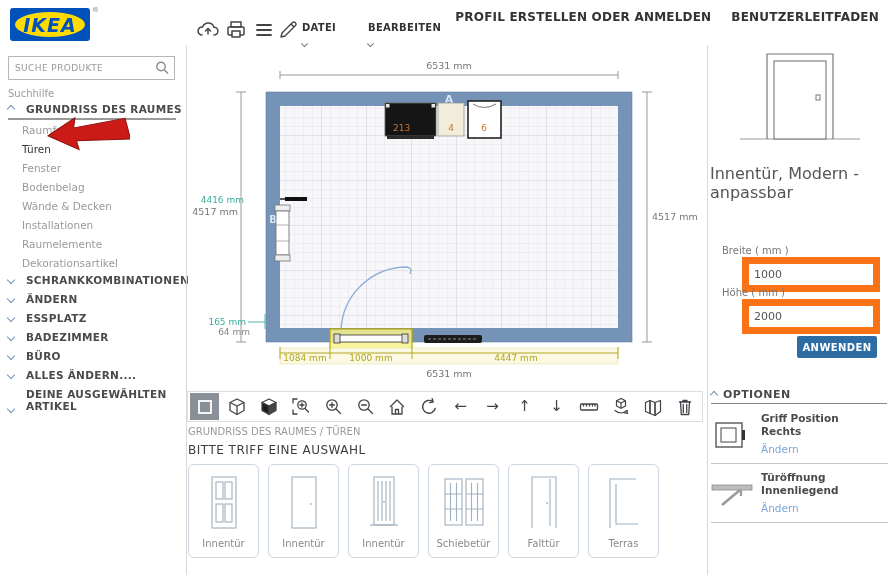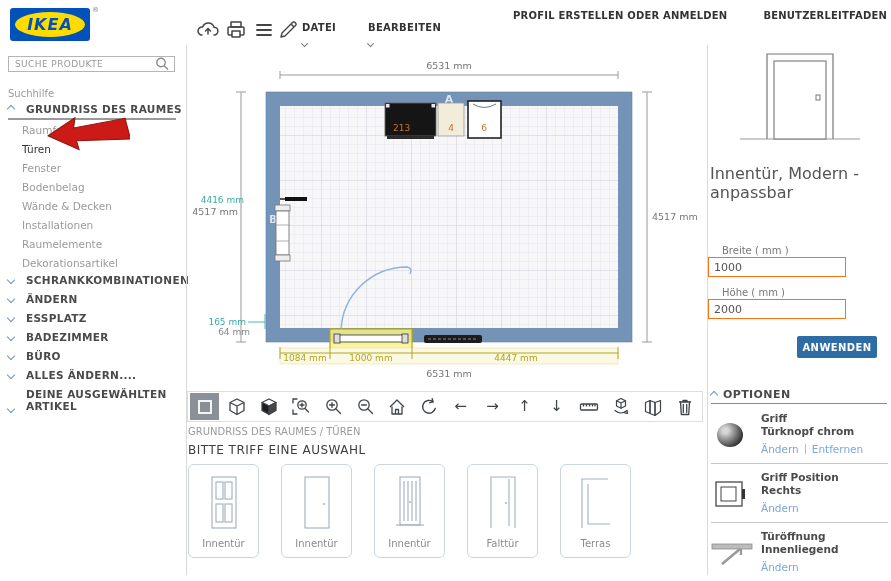--- a/index.html
+++ b/index.html
@@ -2,53 +2,53 @@
 <html><head>
 <meta charset="utf-8">
 <style>
   *{box-sizing:border-box;margin:0;padding:0}
   html,body{width:891px;height:581px;background:#fff;font-family:"DejaVu Sans","Liberation Sans",sans-serif;position:relative;overflow:hidden;color:#444}
   .abs{position:absolute}
   .vline{position:absolute;width:1px;background:#d9d9d9}
   
   .logo{left:10px;top:8px;width:80px;height:33px;background:#0051ba;border-radius:3px;display:flex;align-items:center;justify-content:center}
   .logo-oval{width:70px;height:25px;background:#ffdb00;border-radius:50%;display:flex;align-items:center;justify-content:center}
-  .logo-txt{color:#0051ba;font-weight:bold;font-style:italic;font-size:16px;letter-spacing:1px}
+  .logo-txt{color:#0051ba;font-weight:bold;font-style:italic;font-size:19px;letter-spacing:1px}
   .logo-tm{left:92px;top:6px;font-size:7px;color:#888}
   .hicon{position:absolute;top:18px;width:24px;height:24px;color:#444;cursor:pointer}
   .menu{position:absolute;top:22px;font-size:10px;font-weight:bold;color:#333;letter-spacing:.3px;cursor:pointer;display:flex;align-items:center;gap:5px}
-  .toplinks{position:absolute;top:10px;right:4px;display:flex;gap:36px;font-size:10px;font-weight:bold;color:#333;letter-spacing:.2px}
+  .toplinks{position:absolute;top:10px;right:12px;display:flex;gap:20px;font-size:12px;font-weight:bold;color:#333;letter-spacing:.2px}
   .chev{display:inline-block;width:6px;height:6px;border-right:1.6px solid #7493b7;border-bottom:1.6px solid #7493b7}
   .chev.down{transform:rotate(45deg)}
   .chev.up{transform:rotate(-135deg)}
   .chev.menu{width:5px;height:5px;border-color:#777;transform:rotate(45deg) translate(-2px,-2px)}
   
-  .search{left:8px;top:56px;width:167px;height:16px;border:1px solid #b5b5b5;display:flex;align-items:center;padding:0 4px 0 6px}
+  .search{left:8px;top:56px;width:167px;height:24px;border:1px solid #b5b5b5;display:flex;align-items:center;padding:0 4px 0 6px}
   .search input{flex:1;border:none;outline:none;font-size:9px;letter-spacing:.4px;color:#555;font-family:inherit;min-width:0}
   .search input::placeholder{color:#999}
   .suchhilfe{left:8px;top:88px;font-size:10px;color:#9a9a9a;cursor:pointer}
   .sechead{position:absolute;left:8px;display:flex;align-items:center;gap:12px;font-size:10.5px;font-weight:bold;color:#4a4a4a;letter-spacing:.3px;cursor:pointer}
   .sechead-rule{left:8px;top:118px;width:168px;height:2px;background:#9a9a9a;position:absolute}
   .navitem{position:absolute;left:22px;font-size:10.5px;color:#9a9a9a;cursor:pointer}
   .navitem.active{color:#333}
   
   .viewbar{left:187px;top:391px;width:516px;height:31px;border:1px solid #ddd;background:#fff;display:flex;align-items:center;gap:3px;padding:0 2px;position:absolute}
   .vbtn{width:29px;height:27px;display:flex;align-items:center;justify-content:center;cursor:pointer;color:#3f4449}
   .vbtn.sel{background:#8a9097}
   .vbtn .aglyph{font-size:15px;line-height:1;color:#3f4449}
   .breadcrumb{left:188px;top:426px;font-size:10px;color:#9a9a9a;position:absolute}
   .gal-head{left:188px;top:443px;font-size:12px;color:#3e3e3e;letter-spacing:.5px;position:absolute}
-  .gallery{left:188px;top:464px;width:517px;height:100px;overflow:hidden;display:flex;gap:22px;position:absolute}
+  .gallery{left:188px;top:464px;width:517px;height:100px;overflow:hidden;display:flex;gap:9px;position:absolute}
   .gcard{flex:0 0 71px;height:94px;border:1px solid #ccd6e0;border-radius:6px;background:#fff;display:flex;flex-direction:column;align-items:center;justify-content:flex-end;padding-bottom:8px;cursor:pointer}
   .gcard svg{margin-bottom:6px}
   .glabel{font-size:10px;color:#8a8a8a;white-space:nowrap}
   
   .caption{left:710px;top:164px;width:180px;font-size:16px;color:#555;position:absolute}
   .flabel{position:absolute;left:722px;font-size:10px;color:#777}
-  .finput{position:absolute;left:708px;width:138px;height:20px;border:1px solid #f97316;font-size:11px;color:#555;padding:0 5px;font-family:inherit}
+  .finput{position:absolute;left:742px;width:138px;height:35px;border:7px solid #f97316;font-size:11px;color:#555;padding:0 5px;font-family:inherit}
   .apply{left:797px;top:336px;width:80px;height:22px;background:#2e6da4;color:#fff;font-size:10px;font-weight:bold;letter-spacing:.4px;border:none;border-radius:2px;cursor:pointer;position:absolute;font-family:inherit}
   .opt-head{left:711px;top:388px;display:flex;align-items:center;gap:6px;font-size:11px;font-weight:bold;color:#4a4a4a;letter-spacing:.4px;cursor:pointer;position:absolute}
   .opt-rule{left:711px;top:403px;width:176px;height:1px;background:#8a8a8a;position:absolute}
   .options{left:711px;top:405px;width:177px;position:absolute}
   .orow{display:grid;grid-template-columns:50px 1fr;align-items:center;padding:7px 0 6px}
   .orow.bline{border-bottom:1px solid #c6c6c6}
   .oname{font-size:10.5px;font-weight:bold;color:#4a4a4a;line-height:13px}
   .olink{font-size:10.5px;color:#7aa7d9;cursor:pointer}
   .osep{display:inline-block;width:1px;height:10px;background:#bbb;margin:0 6px;vertical-align:-1px}
   .knob{width:26px;height:24px;border-radius:50%;background:radial-gradient(circle at 32% 32%, #d6d6d6 0 12%, #909090 38%, #262626 80%);margin-left:6px}
@@ -368,20 +368,28 @@
     <svg width="48" height="58" viewBox="0 0 48 58" fill="none" stroke="#9fb0c0" stroke-width="1.1">
       <rect x="14" y="3" width="20" height="48"></rect>
         <path d="M18 7v40M22 7v40M26 7v40M30 7v40"></path>
         <path d="M10 51h28"></path>
         <circle cx="24" cy="28" r="0.9" fill="#9fb0c0" stroke="none"></circle>
     </svg>
     <span class="glabel">Innentür</span>
   </div>
   <div class="gcard">
     <svg width="48" height="58" viewBox="0 0 48 58" fill="none" stroke="#9fb0c0" stroke-width="1.1">
+      <rect x="5" y="5" width="17" height="46"></rect>
+        <rect x="26" y="5" width="17" height="46"></rect>
+      <path d="M10.5 9v38M16.5 9v38M31.5 9v38M37.5 9v38M5 20h17M5 35h17M26 20h17M26 35h17"></path>
+    </svg>
+    <span class="glabel">Schiebetür</span>
+  </div>
+  <div class="gcard">
+    <svg width="48" height="58" viewBox="0 0 48 58" fill="none" stroke="#9fb0c0" stroke-width="1.1">
       <path d="M12 54V3h24v51"></path>
         <path d="M30 5v47"></path>
         <circle cx="27" cy="29" r="0.9" fill="#9fb0c0" stroke="none"></circle>
     </svg>
     <span class="glabel">Falttür</span>
   </div>
   <div class="gcard">
     <svg width="48" height="58" viewBox="0 0 48 58" fill="none" stroke="#9fb0c0" stroke-width="1.1">
       <path d="M10 54V5h26"></path>
         <path d="M16 10v40h22"></path>
@@ -405,30 +413,20 @@
 <button class="apply">ANWENDEN</button>
 
 <div class="opt-head">
   <span class="chev up"></span>
   <span>OPTIONEN</span>
 </div>
 <div class="opt-rule"></div>
 
 <div class="options">
   <div class="orow bline">
-    <div class="knob"></div>
-    <div>
-      <div class="oname">Griff</div>
-      <div class="oname">Türknopf chrom</div>
-      <div>
-        <span class="olink">Ändern</span><span class="osep"></span><span class="olink">Entfernen</span>
-      </div>
-    </div>
-  </div>
-  <div class="orow bline">
     <svg width="34" height="32" viewBox="0 0 34 32" fill="none" stroke="#555" stroke-width="1.4" style="margin-left:2px">
       <rect x="3" y="4" width="26" height="24"></rect>
         <rect x="8" y="9" width="15" height="14" stroke-width="1.1"></rect>
         <rect x="29" y="11" width="3" height="10" fill="#333" stroke="none"></rect>
     </svg>
     <div>
       <div class="oname">Griff Position</div>
       <div class="oname">Rechts</div>
       <div><span class="olink">Ändern</span></div>
     </div>

